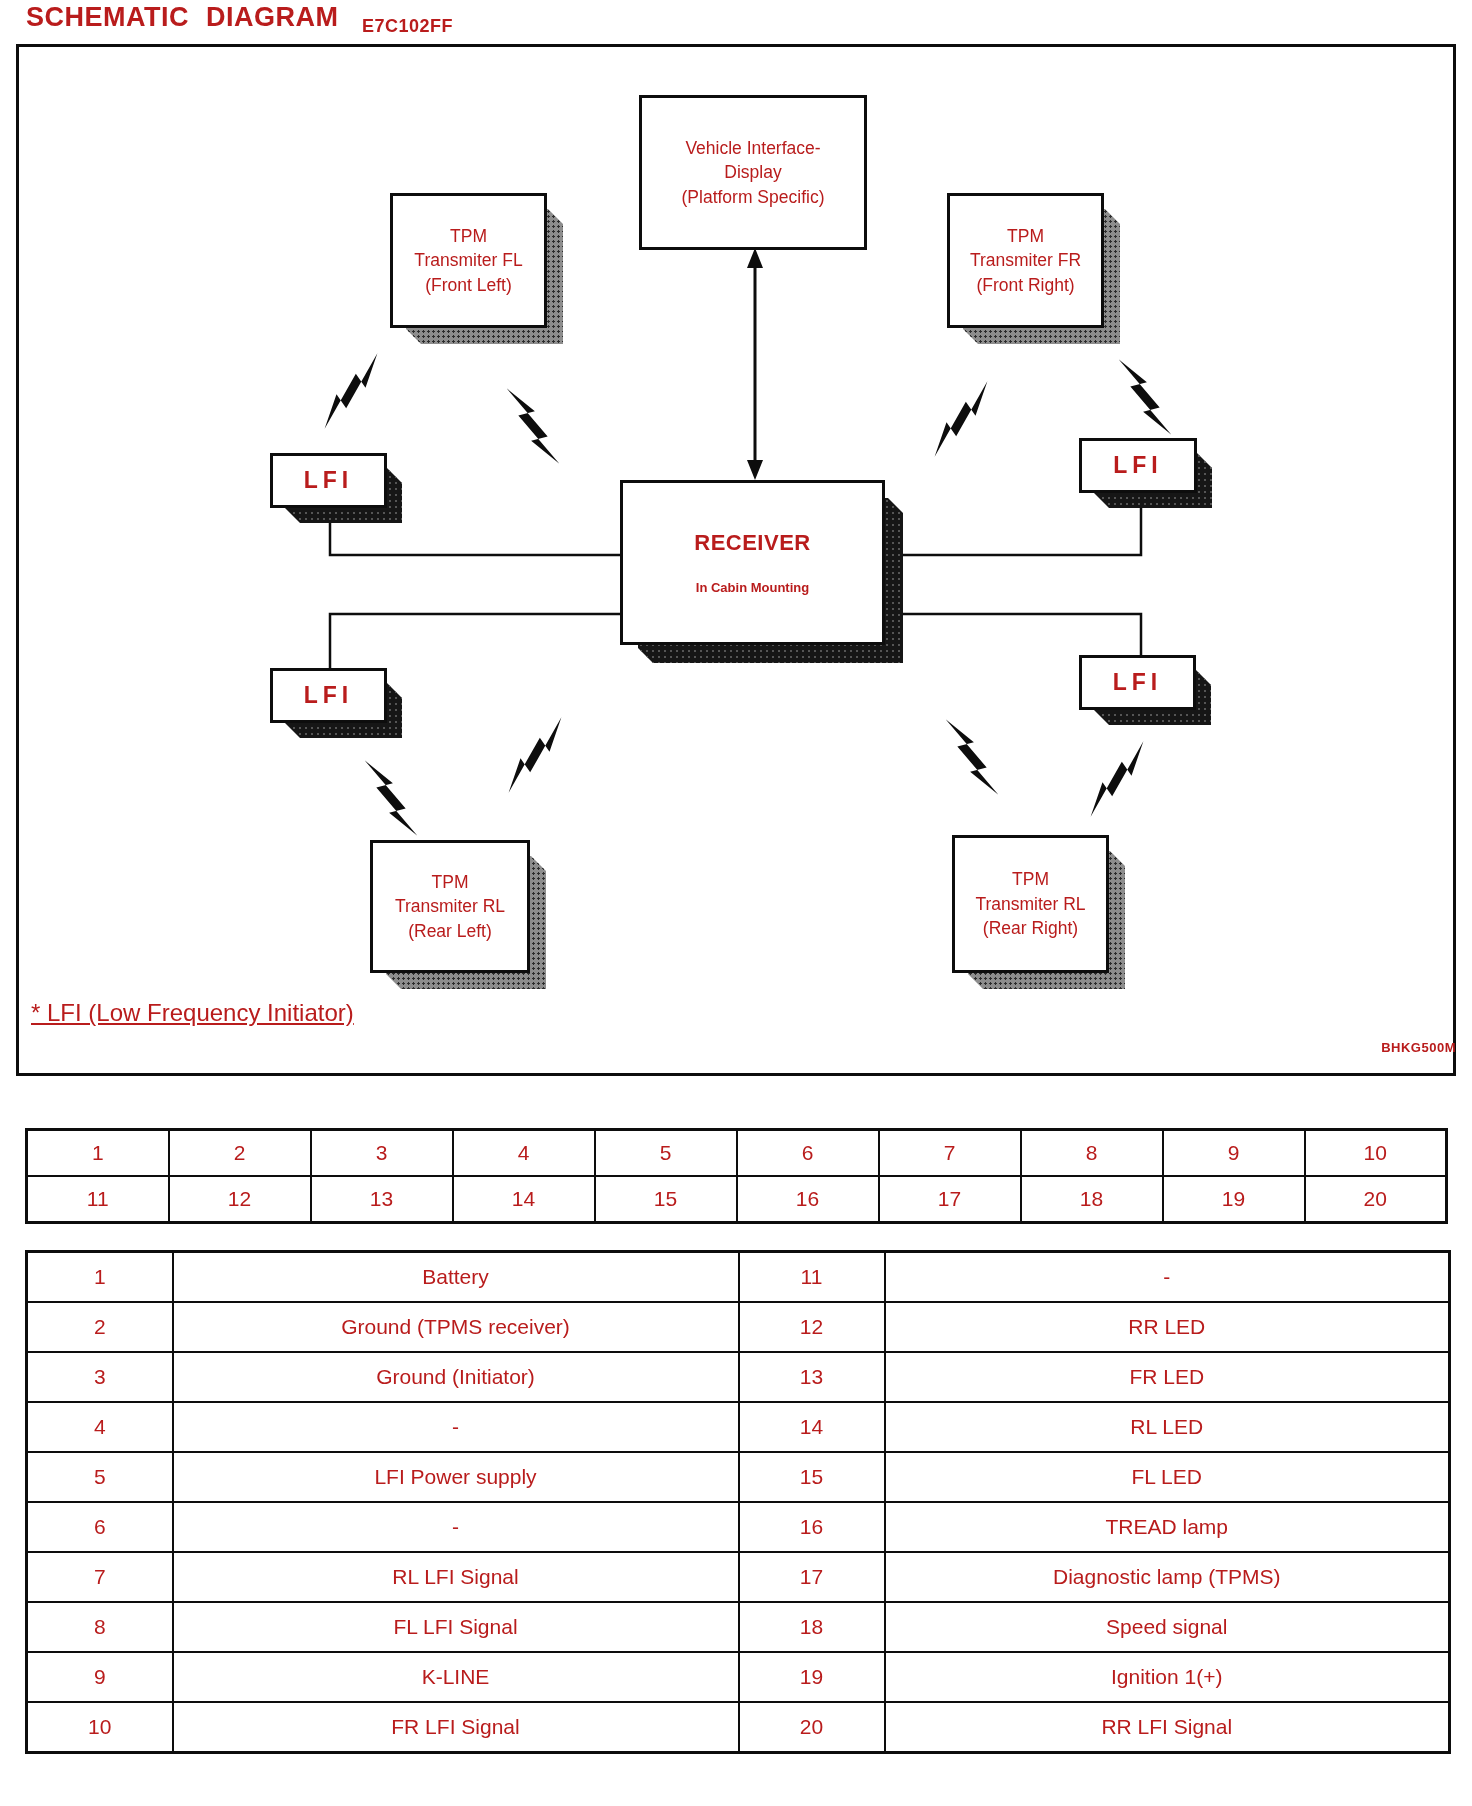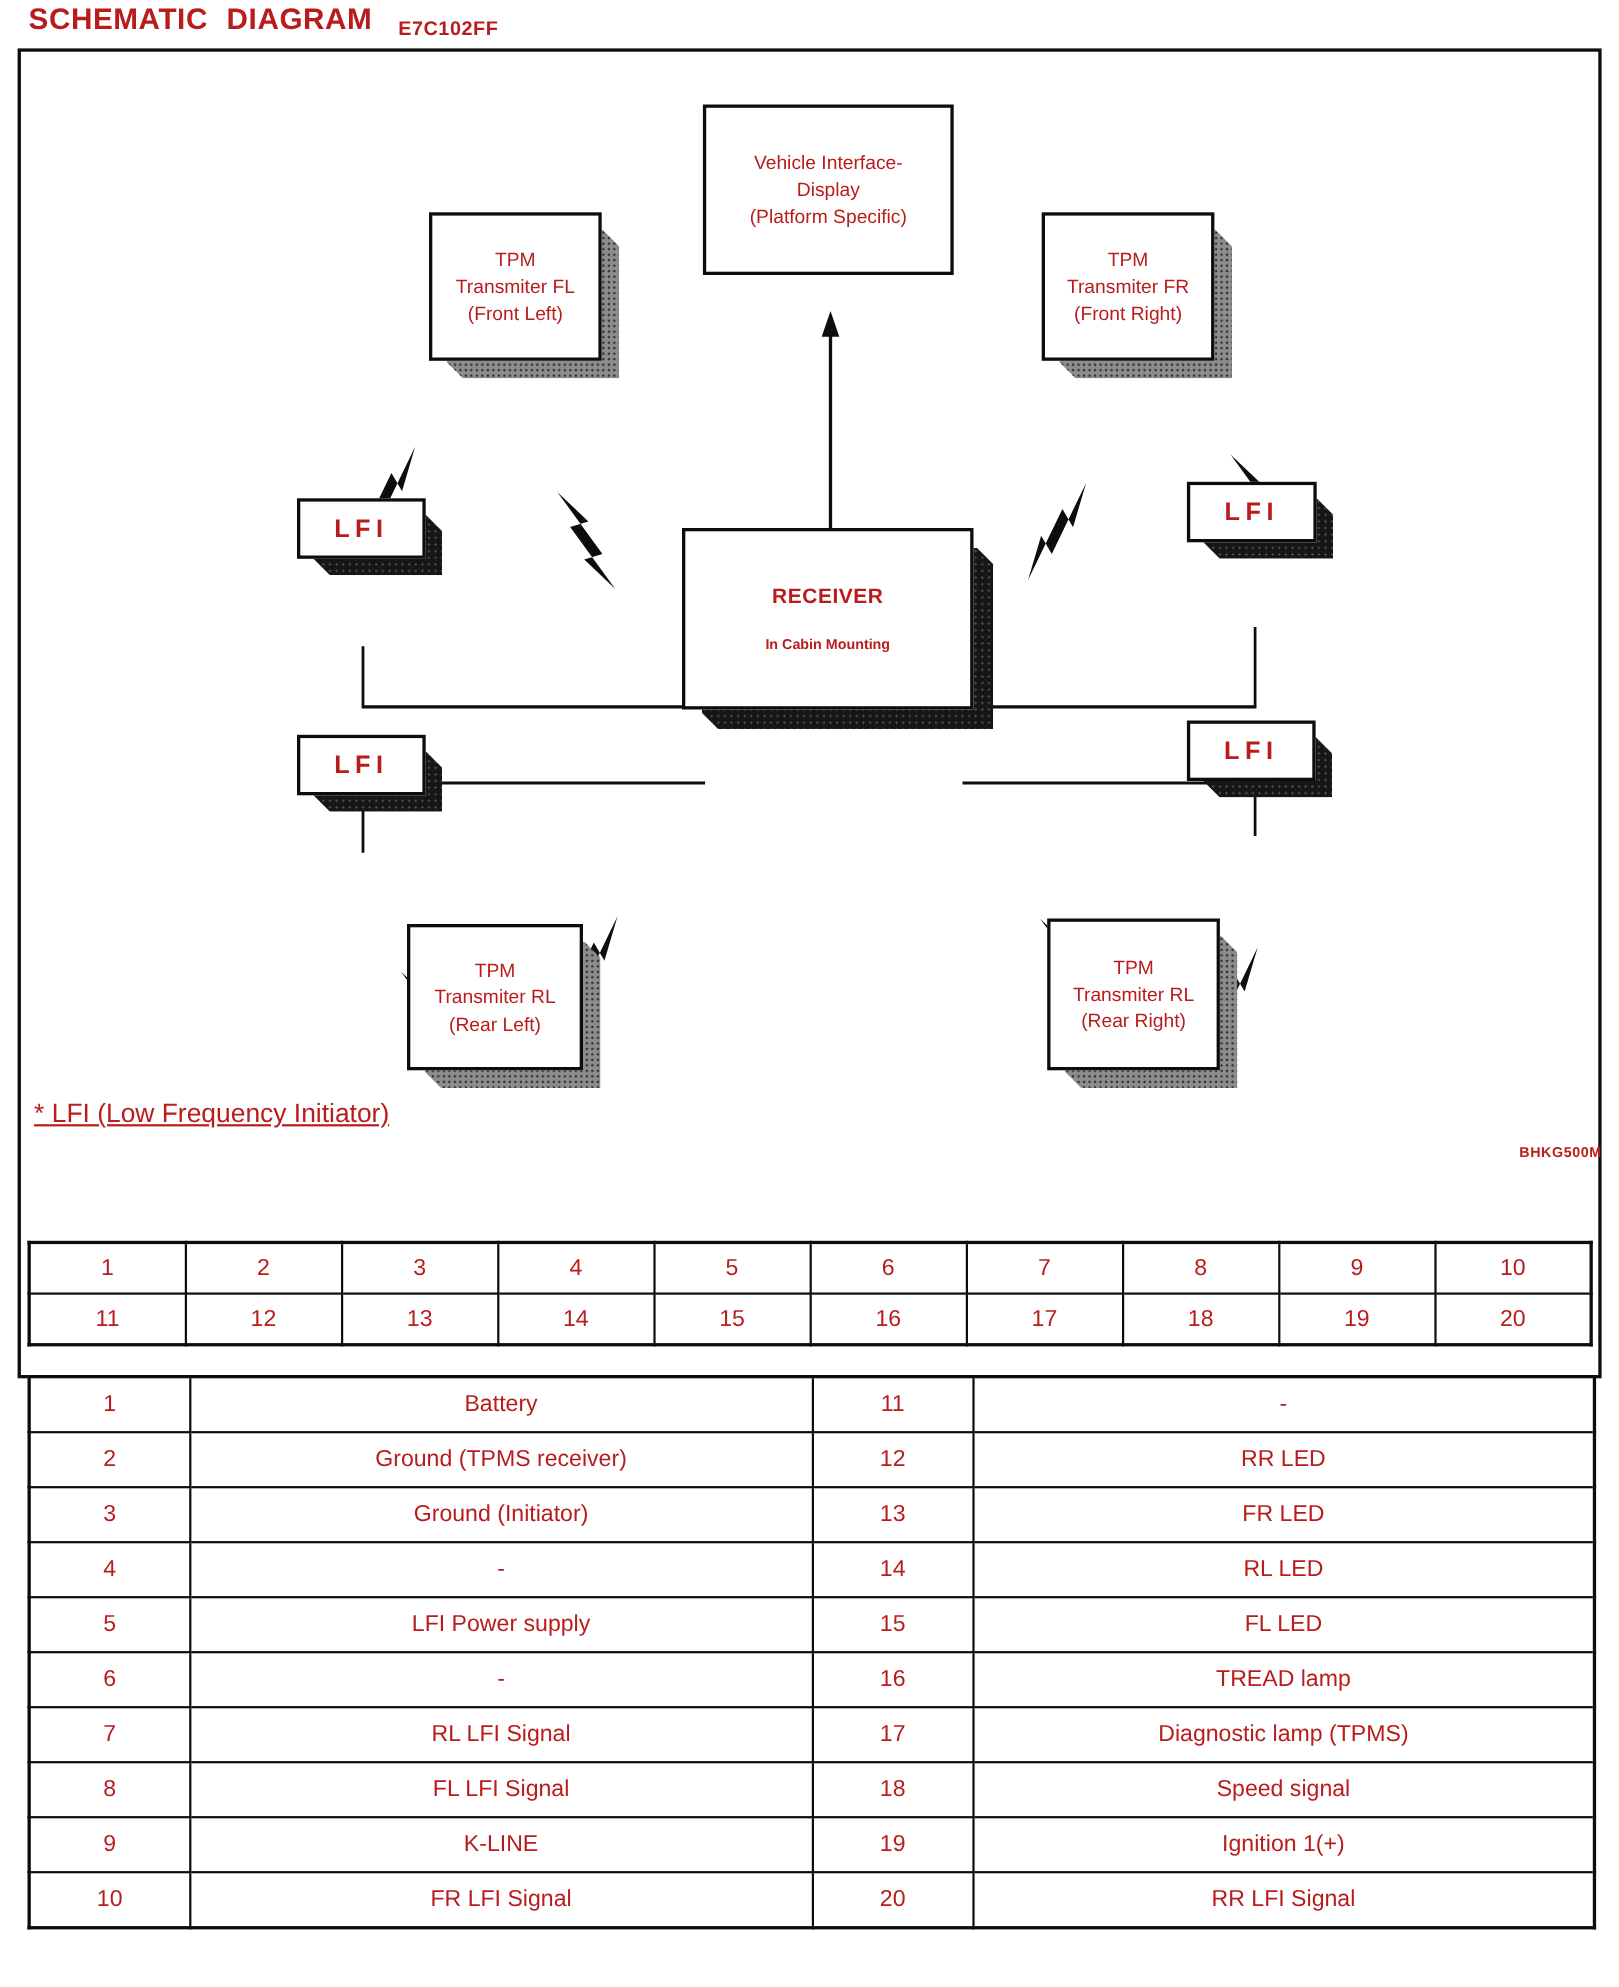--- a/index.html
+++ b/index.html
@@ -5,41 +5,41 @@
   html,body{margin:0;padding:0;background:#fff;}
   .page{position:relative;width:1472px;height:1806px;background:#fff;
         font-family:"Liberation Sans", sans-serif;color:#b91c1c;overflow:hidden;}
 
   
   .title{position:absolute;left:26px;top:2px;margin:0;font-size:27px;font-weight:700;
          letter-spacing:.5px;word-spacing:9px;}
   .title-code{position:absolute;left:362px;top:16px;font-size:18px;font-weight:700;letter-spacing:.5px;}
 
   
-  .diagram{position:absolute;left:16px;top:44px;width:1440px;height:1209px;
+  .diagram{position:absolute;left:16px;top:44px;width:1440px;height:1032px;
            border:3px solid #0d0d0d;box-sizing:border-box;}
   .diagram svg{position:absolute;left:0;top:0;width:100%;height:100%;}
 
   .box3d{position:absolute;}
   .box3d .shadow{position:absolute;inset:0;
      clip-path:polygon(0 0,calc(100% - 15px) 0,100% 15px,100% 100%,15px 100%,0 calc(100% - 15px));}
   .shadow.gray{background-color:#8d8d8d;
      background-image:radial-gradient(#2c2c2c 1px, transparent 1.4px);background-size:5px 5px;
      transform:translate(16px,16px);}
   .shadow.dark{background-color:#161616;
      background-image:radial-gradient(#555 .8px, transparent 1.2px);background-size:6px 6px;
      transform:translate(15px,15px);}
   .box3d .face{position:absolute;inset:0;background:#fff;border:3px solid #0d0d0d;box-sizing:border-box;
      display:flex;flex-direction:column;align-items:center;justify-content:center;text-align:center;}
 
   .plainbox{position:absolute;background:#fff;border:3px solid #0d0d0d;box-sizing:border-box;
      display:flex;flex-direction:column;align-items:center;justify-content:center;text-align:center;}
 
   .blk-label{font-size:17.5px;line-height:1.4;font-weight:400;}
-  .rcv-line1{font-size:19px;font-weight:700;letter-spacing:.5px;text-align:center;}
+  .rcv-line1{font-size:22px;font-weight:700;letter-spacing:.5px;text-align:center;}
   .rcv-line2{font-size:13px;font-weight:700;margin-top:24px;}
   .lfi-label{font-size:23px;font-weight:700;letter-spacing:5px;}
 
   .legend{position:absolute;left:12px;top:952px;font-size:24px;font-weight:400;text-decoration:underline;}
 
   .figcode{position:absolute;right:16px;top:1040px;font-size:13px;font-weight:700;letter-spacing:.5px;}
 
   
   table{border-collapse:collapse;table-layout:fixed;background:#fff;}
   .t1{position:absolute;left:25px;top:1128px;width:1423px;border:3px solid #0d0d0d;}

